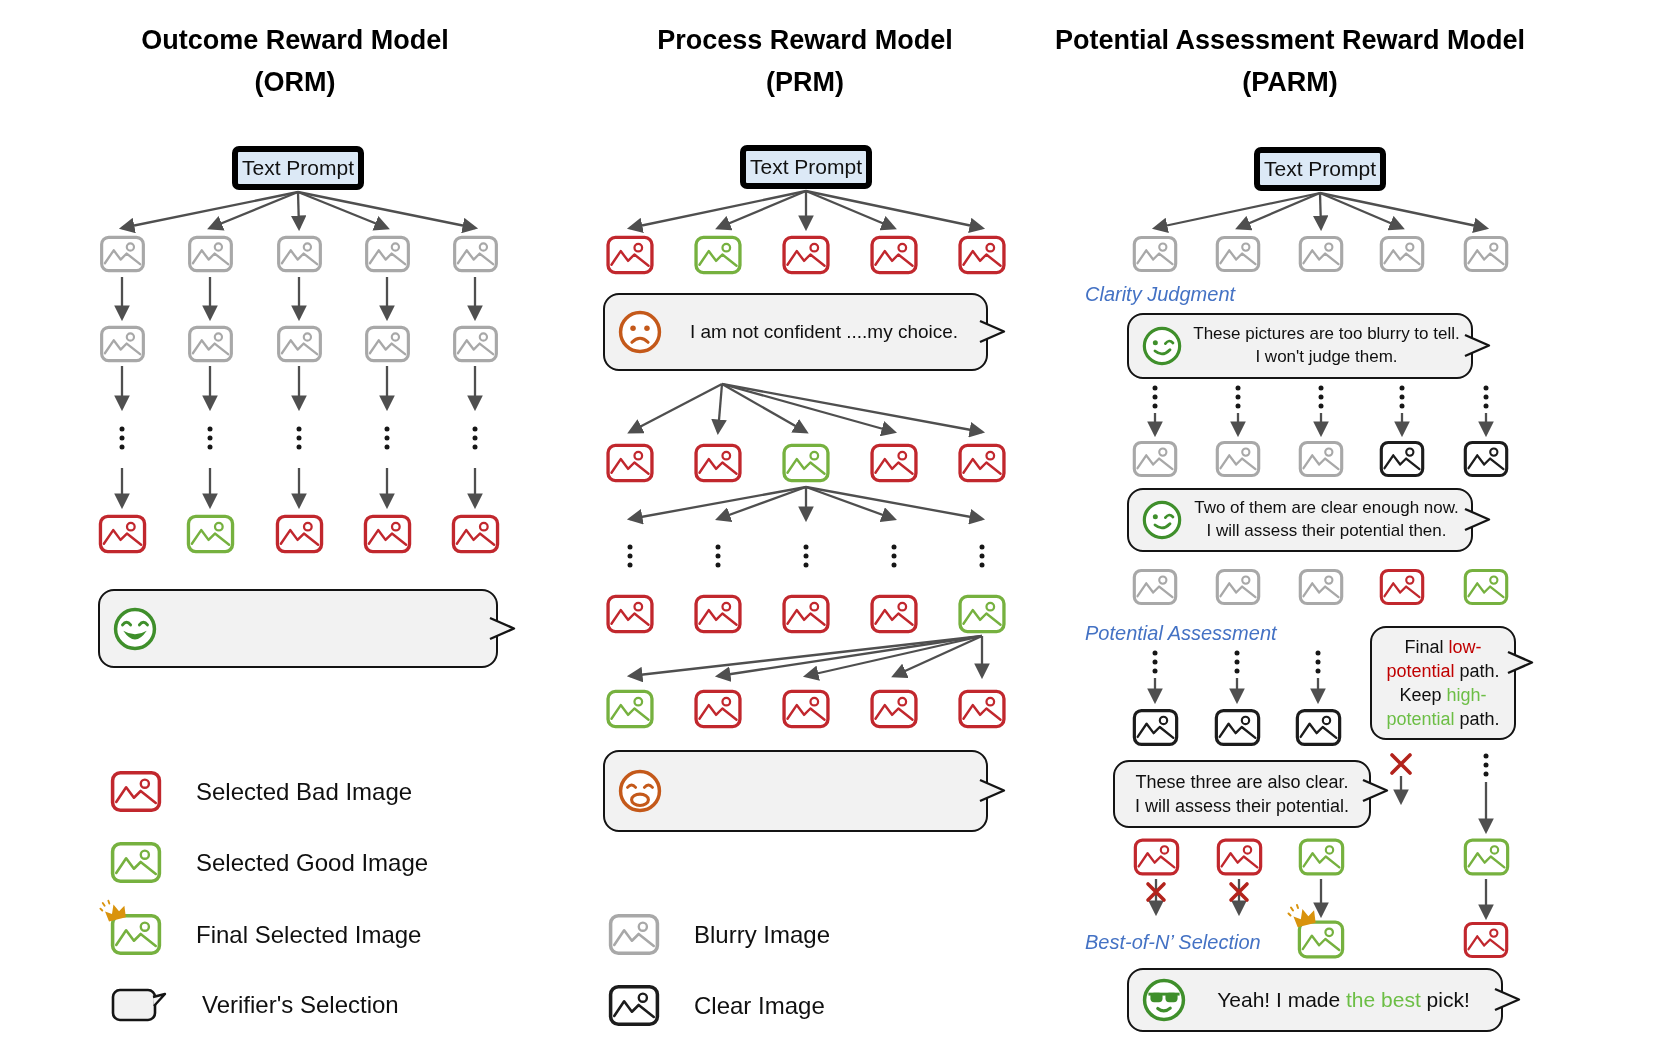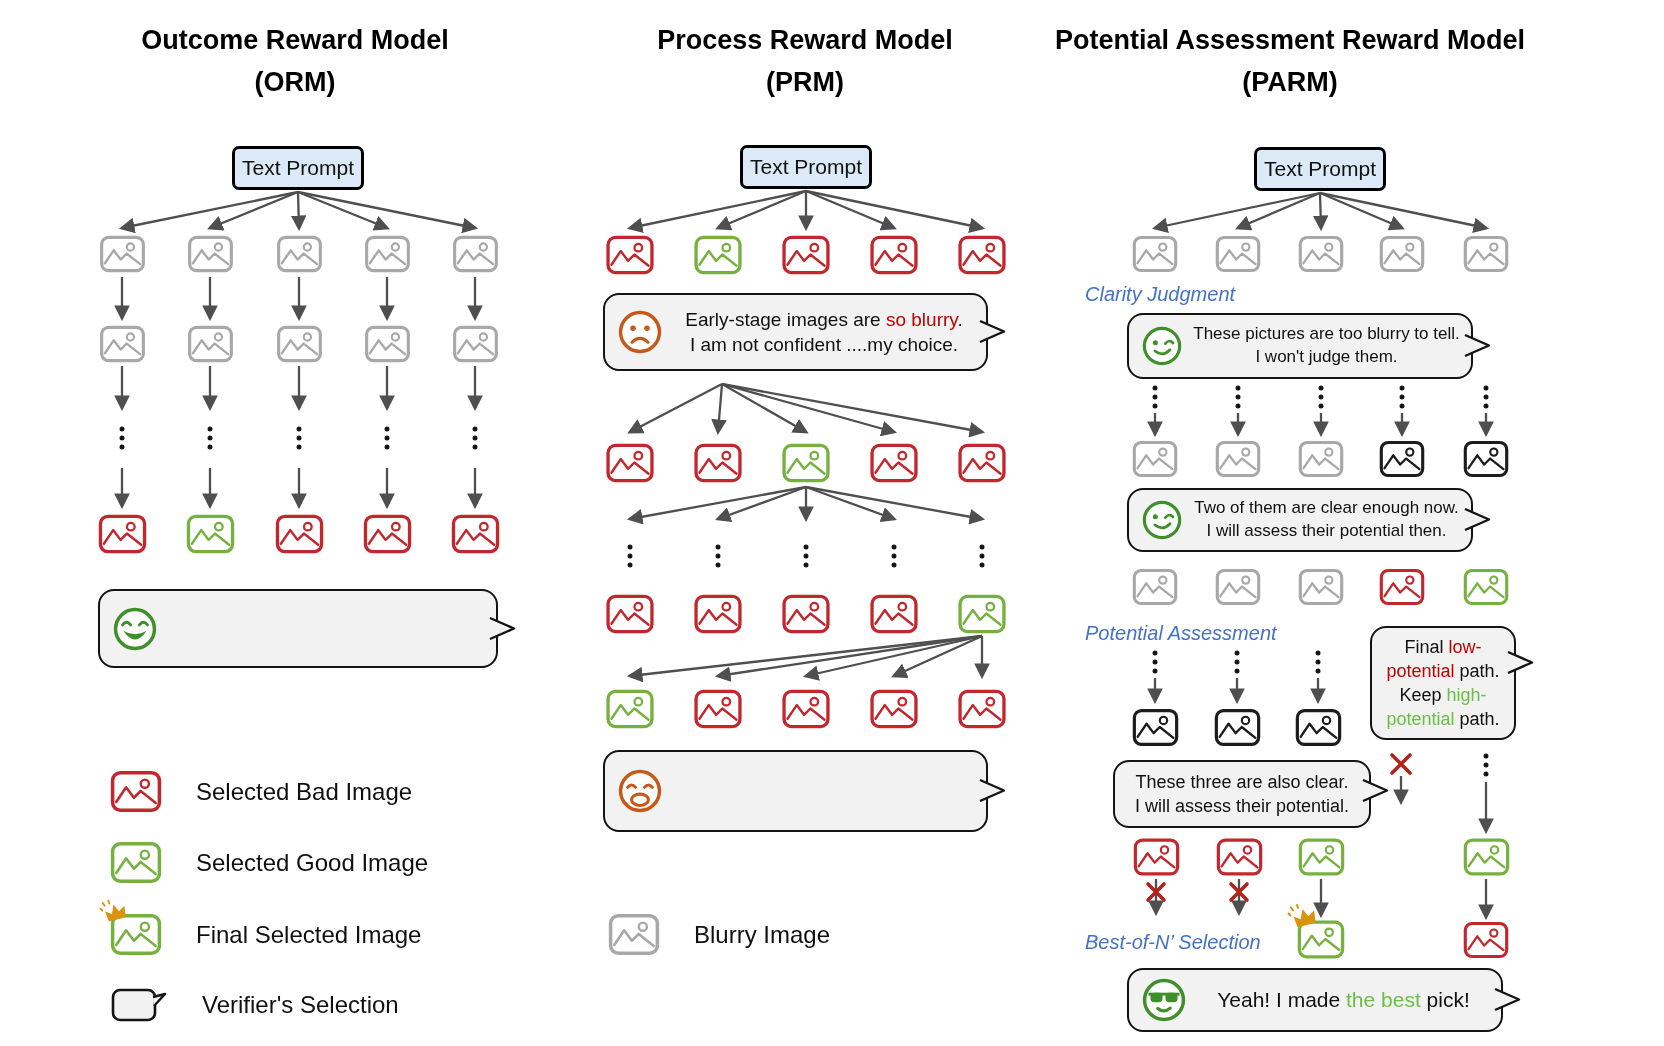--- a/index.html
+++ b/index.html
@@ -4,21 +4,21 @@
 <style>
   html,body{margin:0;padding:0;background:#ffffff;}
   #canvas{
     position:relative;width:1664px;height:1046px;background:#ffffff;overflow:hidden;
     font-family:"Liberation Sans",sans-serif;color:#161616;
   }
   #arrows{position:absolute;left:0;top:0;z-index:1;}
   .title{position:absolute;z-index:2;font-weight:700;font-size:27px;line-height:1.55;text-align:center;color:#000;}
   .prompt{
     position:absolute;z-index:3;width:132px;height:44px;box-sizing:border-box;
-    background:var(--prompt-fill);border:3px solid #000000;border-radius:7px;
+    background:var(--prompt-fill);border:6px solid #000000;border-radius:7px;
     display:flex;align-items:center;justify-content:center;font-size:21px;color:#111;
   }
   .icon{position:absolute;z-index:3;line-height:0;}
   .crown-abs{position:absolute;z-index:5;line-height:0;}
   .bubble{
     position:absolute;z-index:2;box-sizing:border-box;background:var(--bubble-fill);
     border:2.5px solid #141414;border-radius:16px;display:flex;align-items:center;
   }
   .bubble .face{flex:0 0 auto;margin-left:13px;line-height:0;}
   .face-green{color:var(--green-face);}
@@ -204,21 +204,20 @@
     </div>
 
   <div class="bubble" style="left:603px;top:293px;width:385px;height:78px;font-size:19px">
       <span class="face face-orange"><svg width="44" height="44" viewBox="0 0 24 24">
           <circle cx="12" cy="12" r="10.6" fill="#ffffff" stroke="currentColor" stroke-width="1.9"></circle>
           <circle cx="8.2" cy="10" r="1.5" fill="currentColor"></circle>
           <circle cx="15.8" cy="10" r="1.5" fill="currentColor"></circle>
      <path d="M7.6,17.6 Q12,13.2 16.4,17.6" fill="none" stroke="currentColor" stroke-width="1.7" stroke-linecap="round"></path>
         </svg></span>
       <div class="blines">
-        <div class="bline"><span>Early-stage images are </span><span class="seg-red">so blurry</span><span>.</span></div>
         <div class="bline"><span>I am not confident ....my choice.</span></div>
       </div>
       <span class="tail" style="top: calc(50% - 13px);"><svg width="27" height="26" viewBox="0 0 27 26">
     <path d="M1,2 L25,12.5 L1,23" fill="#f2f2f2" stroke="#141414" stroke-width="2.4" stroke-linejoin="round"></path>
         </svg></span>
     </div>
 
   <div class="bubble" style="left:603px;top:750px;width:385px;height:82px;font-size:19px">
       <span class="face face-orange"><svg width="44" height="44" viewBox="0 0 24 24">
           <circle cx="12" cy="12" r="10.6" fill="#ffffff" stroke="currentColor" stroke-width="1.9"></circle>
@@ -338,20 +337,28 @@
   </div>
 
   <div class="legend-row" style="left:608px;top:913px">
     <span class="legend-icon"><svg width="52" height="43" viewBox="0 0 50 41">
     <rect x="2.5" y="2.5" width="45" height="36" rx="7.5" fill="#ffffff" stroke="#a8a8a8" stroke-width="3.4"></rect>
     <circle cx="33.5" cy="13" r="3.9" fill="none" stroke="#a8a8a8" stroke-width="2.3"></circle>
     <path d="M6,30.5 L15.5,16.5 L23,26.5 L29.5,20 L44,31.5" fill="none" stroke="#a8a8a8" stroke-width="2.5" stroke-linecap="round" stroke-linejoin="round"></path>
   </svg></span>
     <span class="legend-label">Blurry Image</span>
   </div>
+  <div class="legend-row" style="left:608px;top:984px">
+    <span class="legend-icon"><svg width="52" height="43" viewBox="0 0 50 41">
+    <rect x="2.5" y="2.5" width="45" height="36" rx="7.5" fill="#ffffff" stroke="#1c1c1c" stroke-width="3.4"></rect>
+    <circle cx="33.5" cy="13" r="3.9" fill="none" stroke="#1c1c1c" stroke-width="2.3"></circle>
+    <path d="M6,30.5 L15.5,16.5 L23,26.5 L29.5,20 L44,31.5" fill="none" stroke="#1c1c1c" stroke-width="2.5" stroke-linecap="round" stroke-linejoin="round"></path>
+  </svg></span>
+    <span class="legend-label">Clear Image</span>
+  </div>
 <div class="icon" style="left: 98.5px; top: 235px;"><svg width="47" height="38" viewBox="0 0 50 41">
     <rect x="2.5" y="2.5" width="45" height="36" rx="7.5" fill="#ffffff" stroke="#a8a8a8" stroke-width="3.4"></rect>
     <circle cx="33.5" cy="13" r="3.9" fill="none" stroke="#a8a8a8" stroke-width="2.3"></circle>
     <path d="M6,30.5 L15.5,16.5 L23,26.5 L29.5,20 L44,31.5" fill="none" stroke="#a8a8a8" stroke-width="2.5" stroke-linecap="round" stroke-linejoin="round"></path>
   </svg></div>
     <div class="icon" style="left: 186.5px; top: 235px;"><svg width="47" height="38" viewBox="0 0 50 41">
     <rect x="2.5" y="2.5" width="45" height="36" rx="7.5" fill="#ffffff" stroke="#a8a8a8" stroke-width="3.4"></rect>
     <circle cx="33.5" cy="13" r="3.9" fill="none" stroke="#a8a8a8" stroke-width="2.3"></circle>
     <path d="M6,30.5 L15.5,16.5 L23,26.5 L29.5,20 L44,31.5" fill="none" stroke="#a8a8a8" stroke-width="2.5" stroke-linecap="round" stroke-linejoin="round"></path>
   </svg></div>

